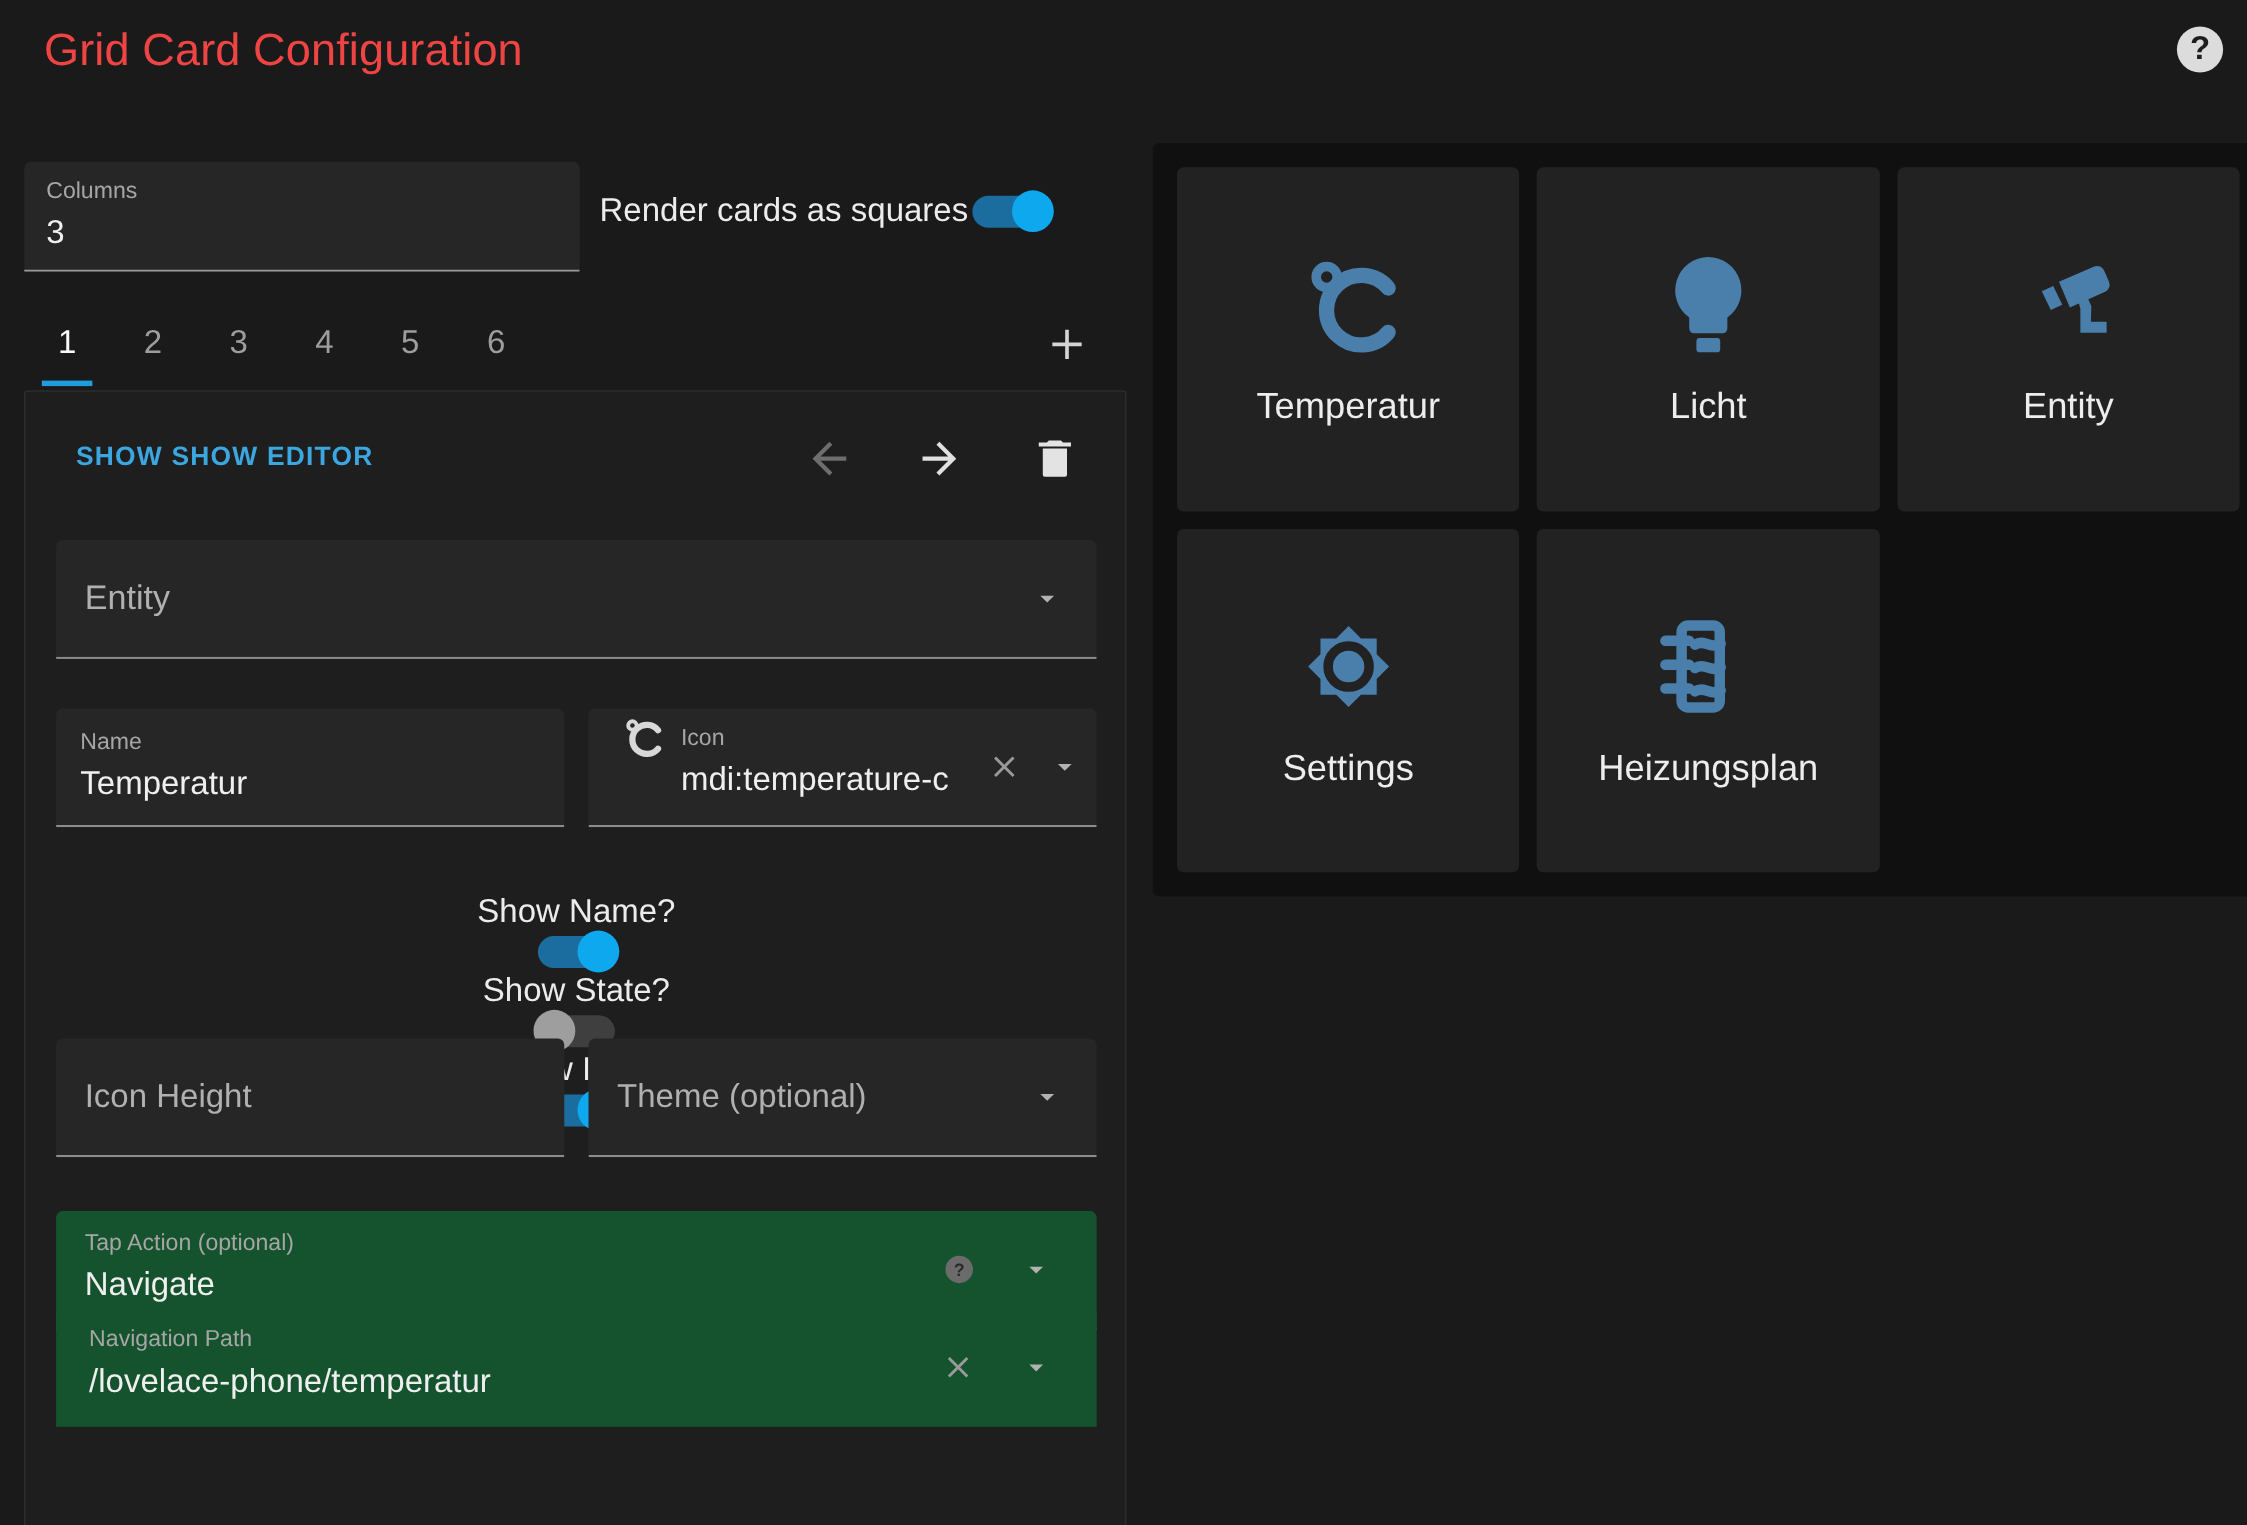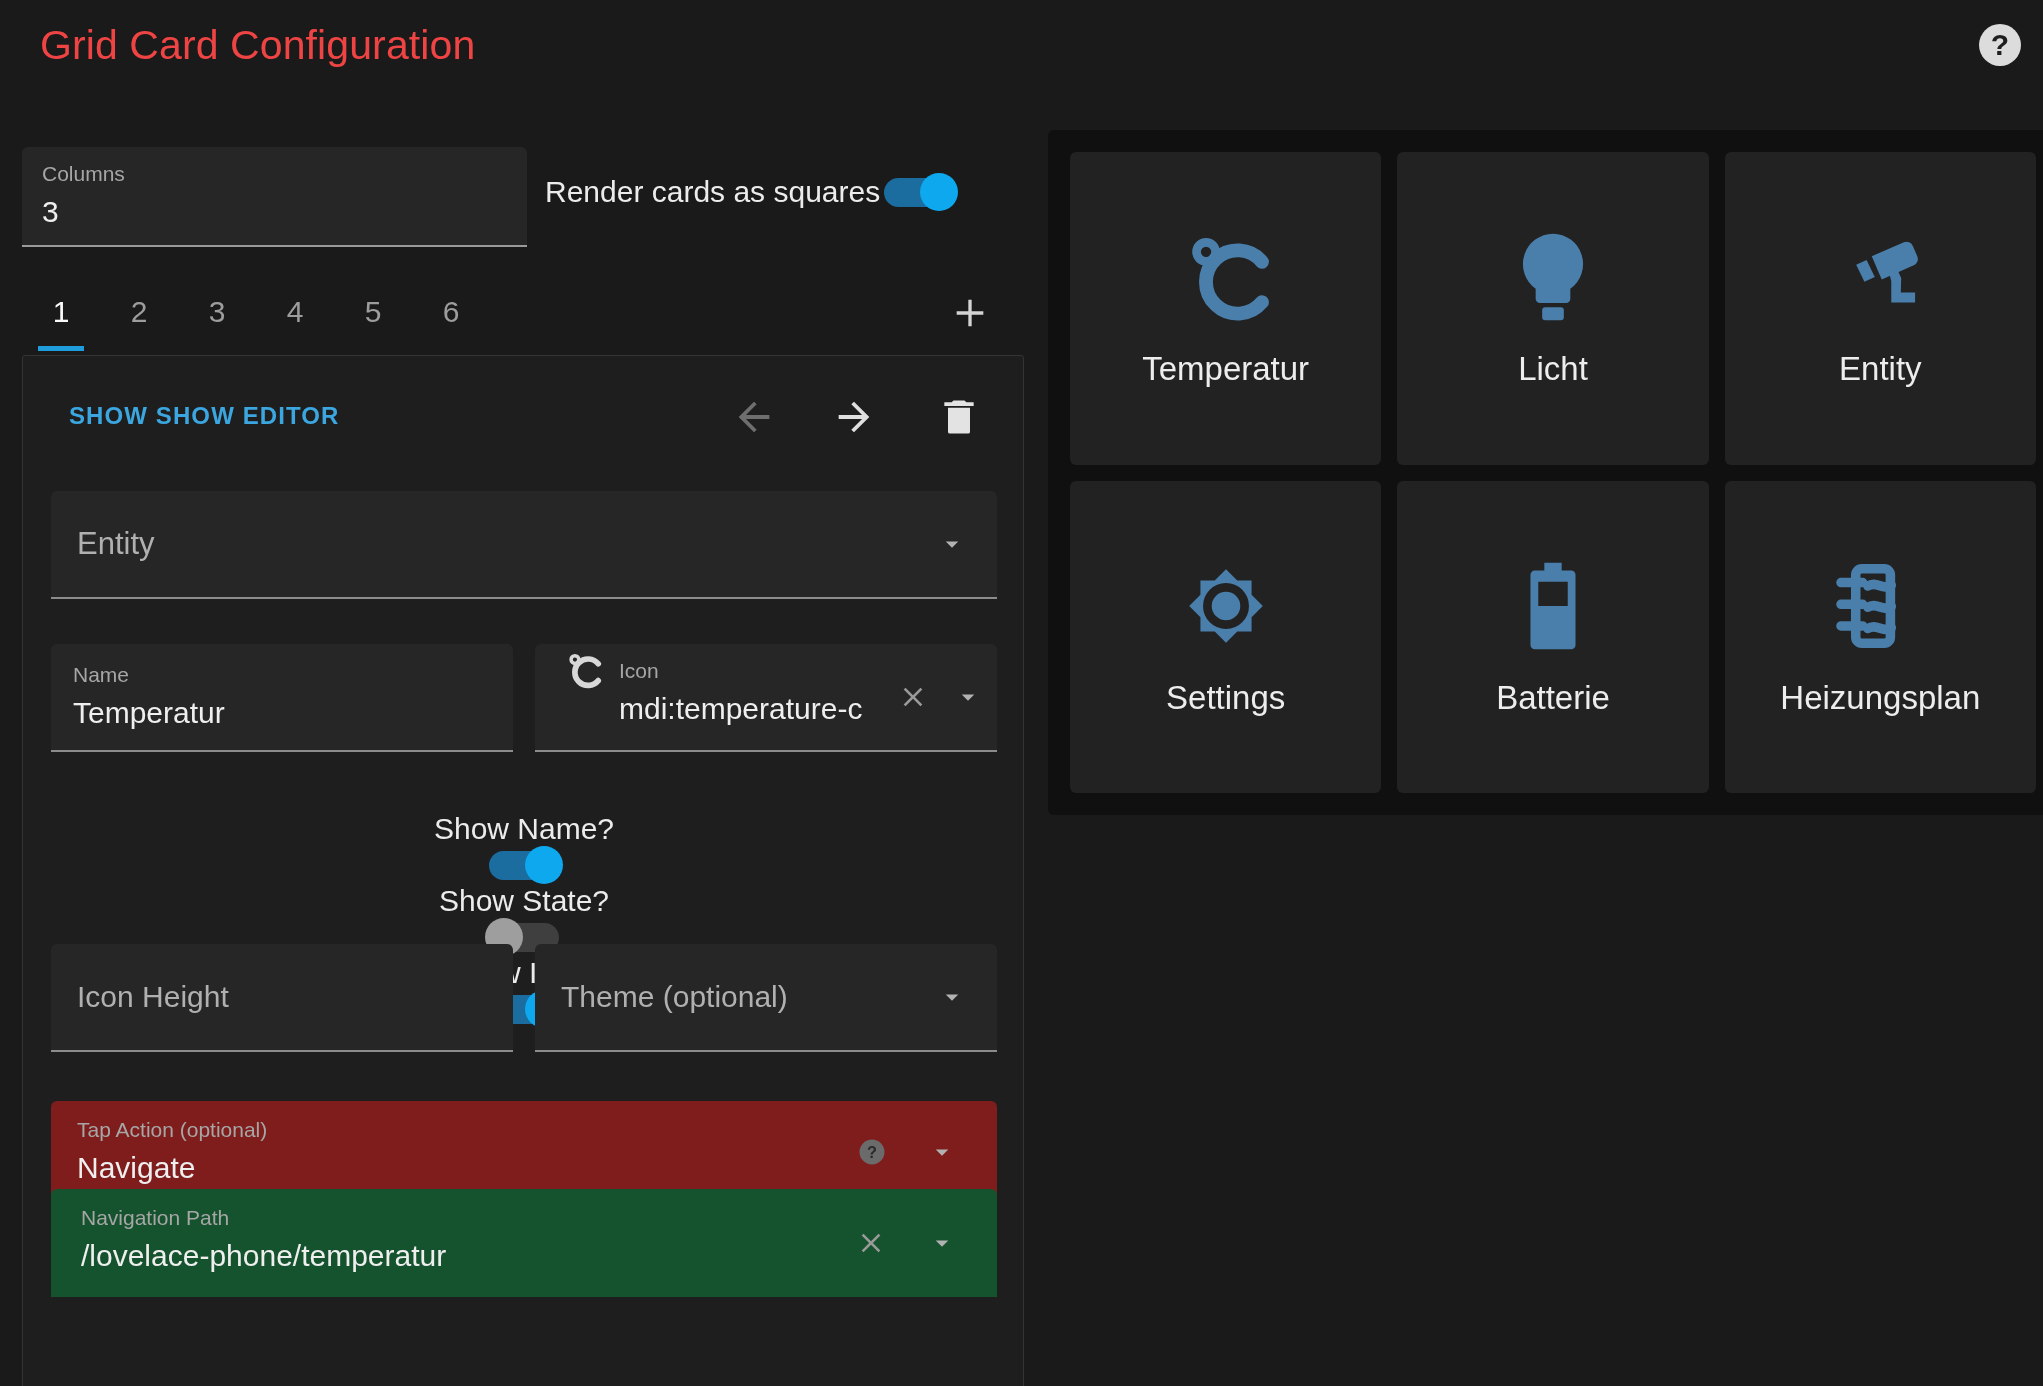--- a/index.html
+++ b/index.html
@@ -279,23 +279,23 @@
     border-bottom: 2px solid #8c8c8c;
     display: flex; align-items: center;
     padding: 0 26px;
     position: relative;
   }
 
   .tap-field {
     position: absolute;
     left: 28px; top: 745px;
     width: 946px; height: 108px;
-    background: #7f1d1d;
-    border-radius: 6px 6px 0 0;
-    border-bottom: 6px solid #8b5cf6;
+    background: #14532d;
+    border-radius: 6px 6px 0 0;
+    border-bottom: 2px solid #8b5cf6;
     padding: 16px 22px 0 26px;
   }
   .tap-help {
     position: absolute;
     right: 110px; top: 50%;
     transform: translateY(-50%);
     cursor: pointer;
   }
   .tap-caret {
     position: absolute;
@@ -571,29 +571,20 @@
       <div class="gicon">
         <svg width="104" height="104" viewBox="0 0 24 24">
           <path d="M12 1.5l2.6 2.6h3.3v3.3L20.5 10l-2.6 2.6v3.3h-3.3L12 18.5 9.4 15.9H6.1v-3.3L3.5 10l2.6-2.6V4.1h3.3z" transform="translate(0,2)" fill="#4a7fab"></path>
           <circle cx="12" cy="12" r="4.3" fill="none" stroke="#222222" stroke-width="2"></circle>
           <circle cx="12" cy="12" r="2.4" fill="#4a7fab"></circle>
         </svg>
       </div>
       <div class="gname">Settings</div>
     </div>
 
-    <div class="gcard">
-      <div class="gicon">
-        <svg width="104" height="104" viewBox="0 0 24 24">
-          <path d="M10 2h4v1.8h2.2a1 1 0 0 1 1 1V21a1 1 0 0 1-1 1H7.8a1 1 0 0 1-1-1V4.8a1 1 0 0 1 1-1H10z" fill="#4a7fab"></path>
-          <rect x="8.6" y="6.4" width="6.8" height="5.6" fill="#222222"></rect>
-        </svg>
-      </div>
-      <div class="gname">Batterie</div>
-    </div>
 
     <div class="gcard">
       <div class="gicon">
         <svg width="104" height="104" viewBox="0 0 24 24">
           <rect x="6.4" y="3.4" width="8" height="17.2" rx="1.4" fill="none" stroke="#4a7fab" stroke-width="2.2"></rect>
           <path d="M3 6.6h5M3 11.6h5M3 16.6h5" stroke="#4a7fab" stroke-width="2.2" stroke-linecap="round"></path>
           <path d="M9.2 7.4c2-1.3 3.4 1.1 5.4-.2M9.2 12.3c2-1.3 3.4 1.1 5.4-.2M9.2 17.2c2-1.3 3.4 1.1 5.4-.2" stroke="#4a7fab" stroke-width="2.2" stroke-linecap="round" fill="none"></path>
         </svg>
       </div>
       <div class="gname">Heizungsplan</div>

